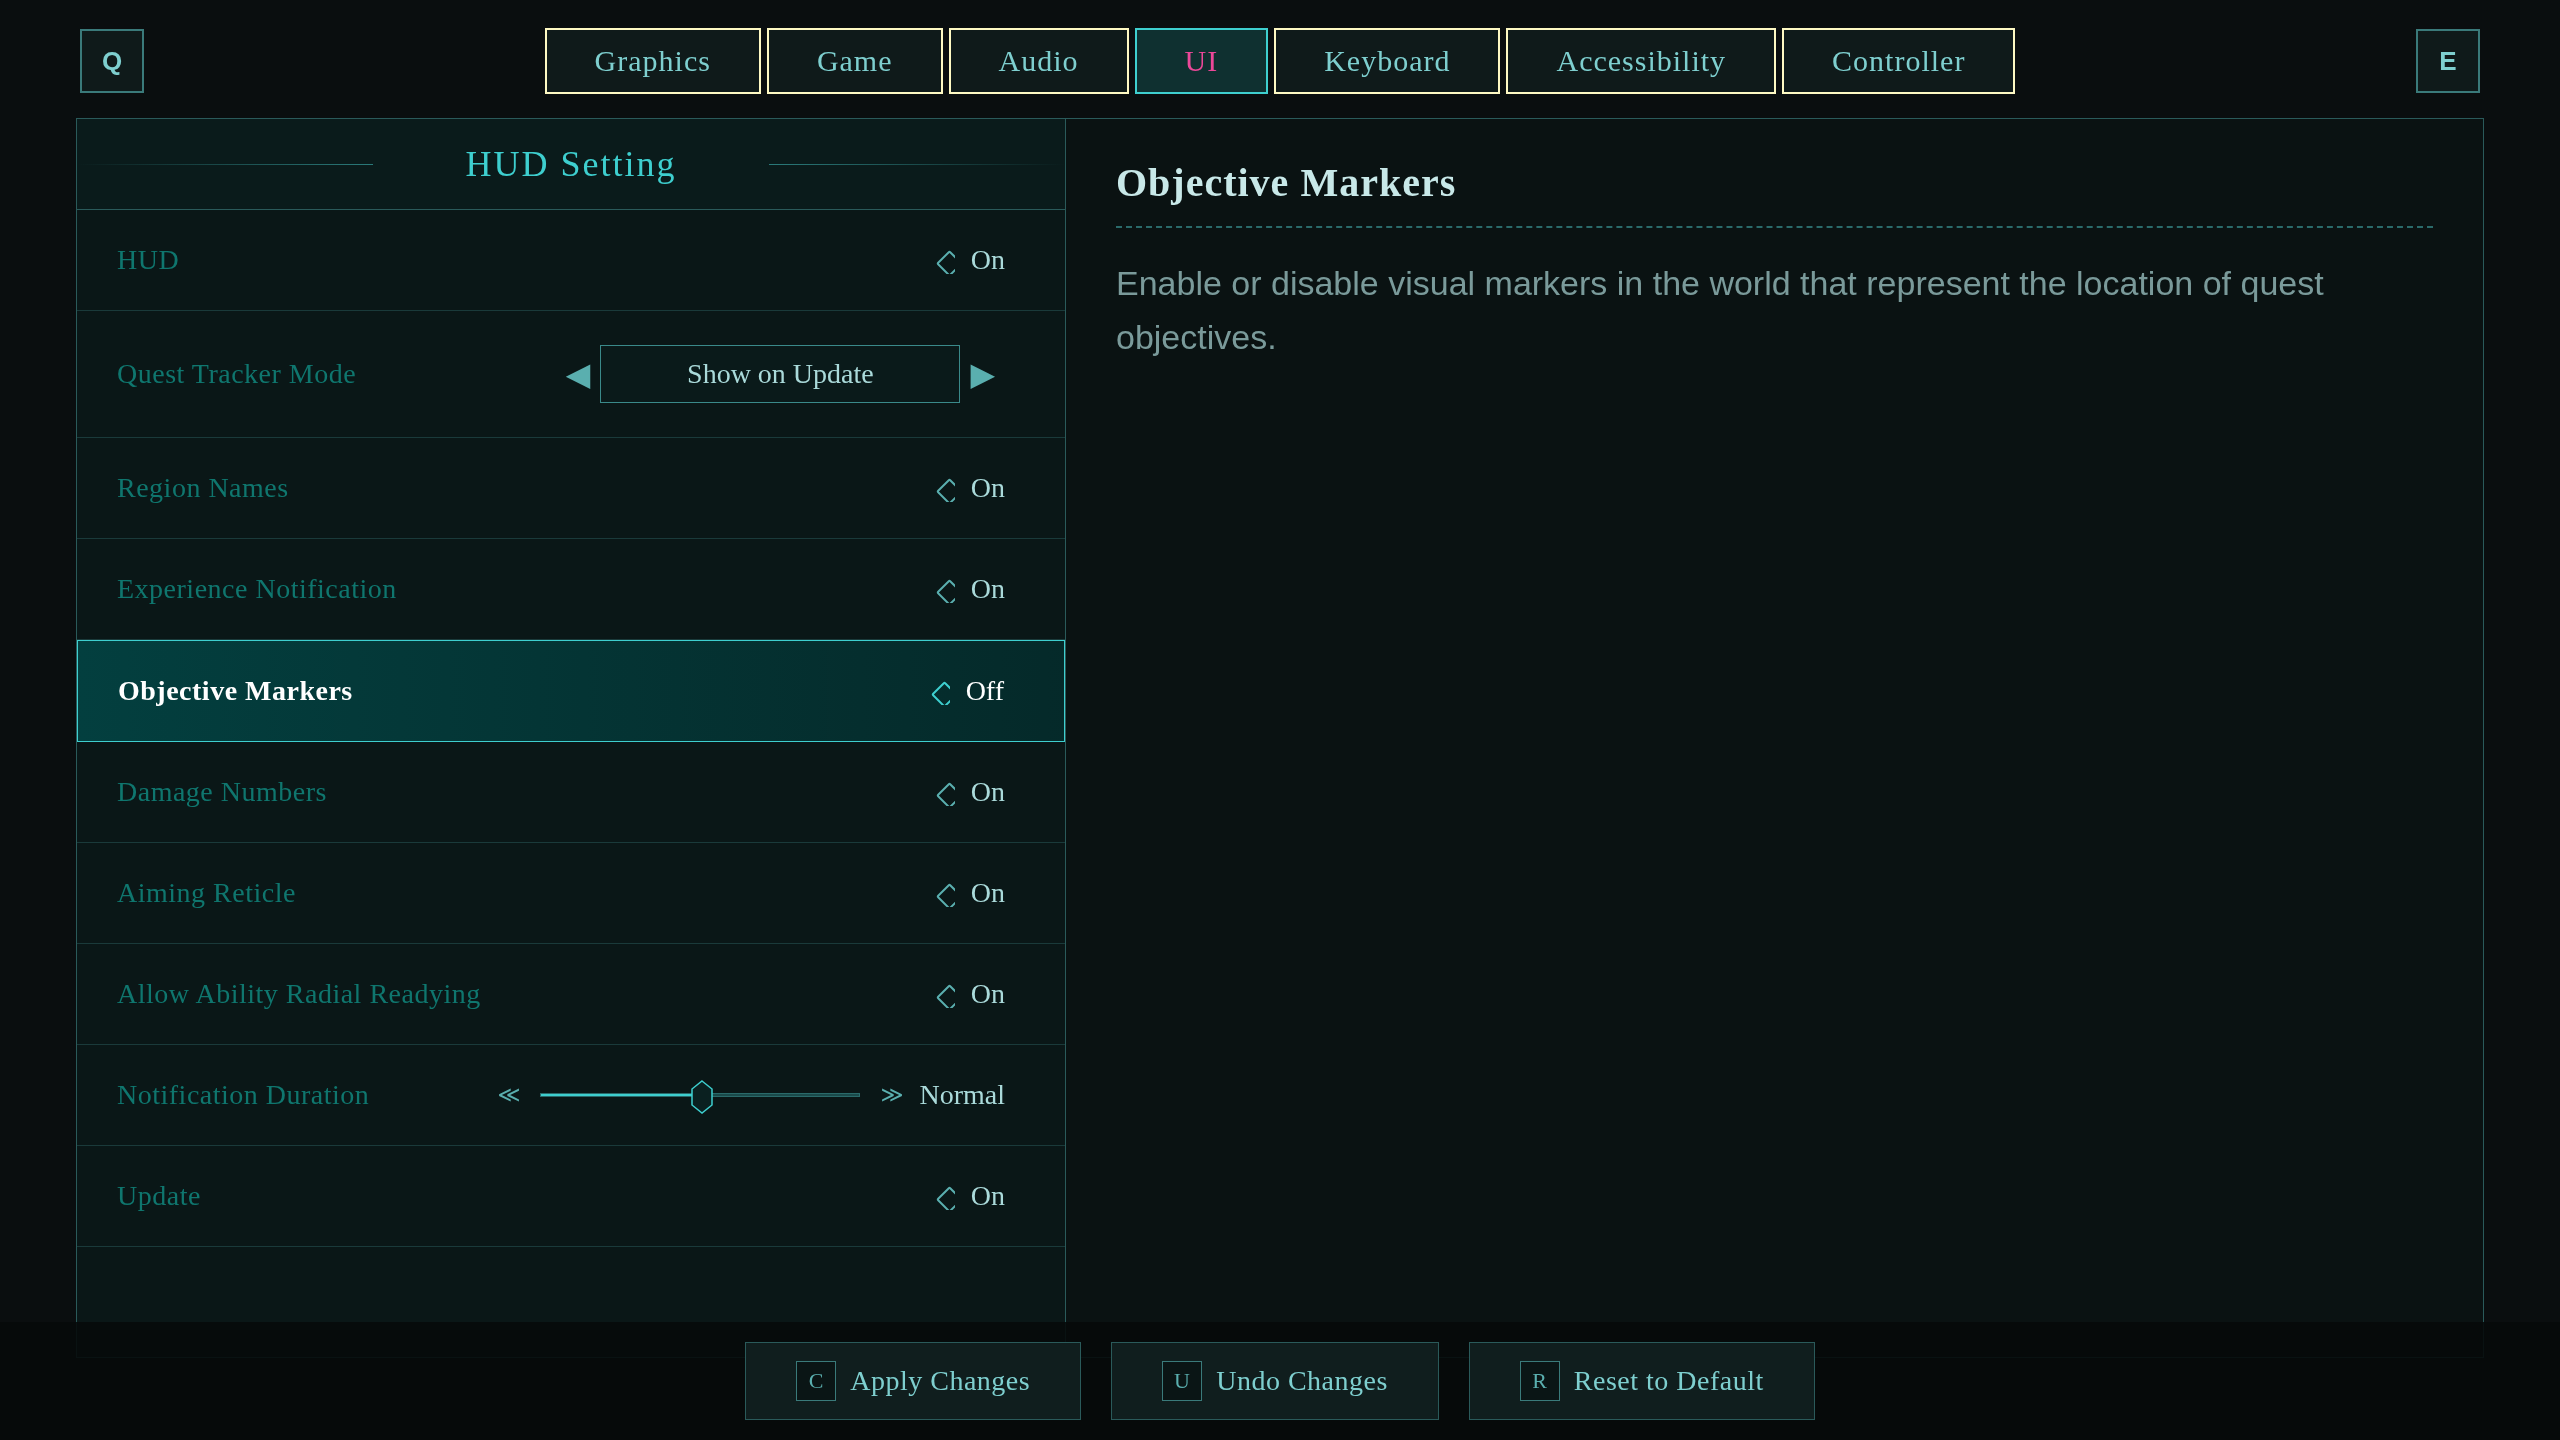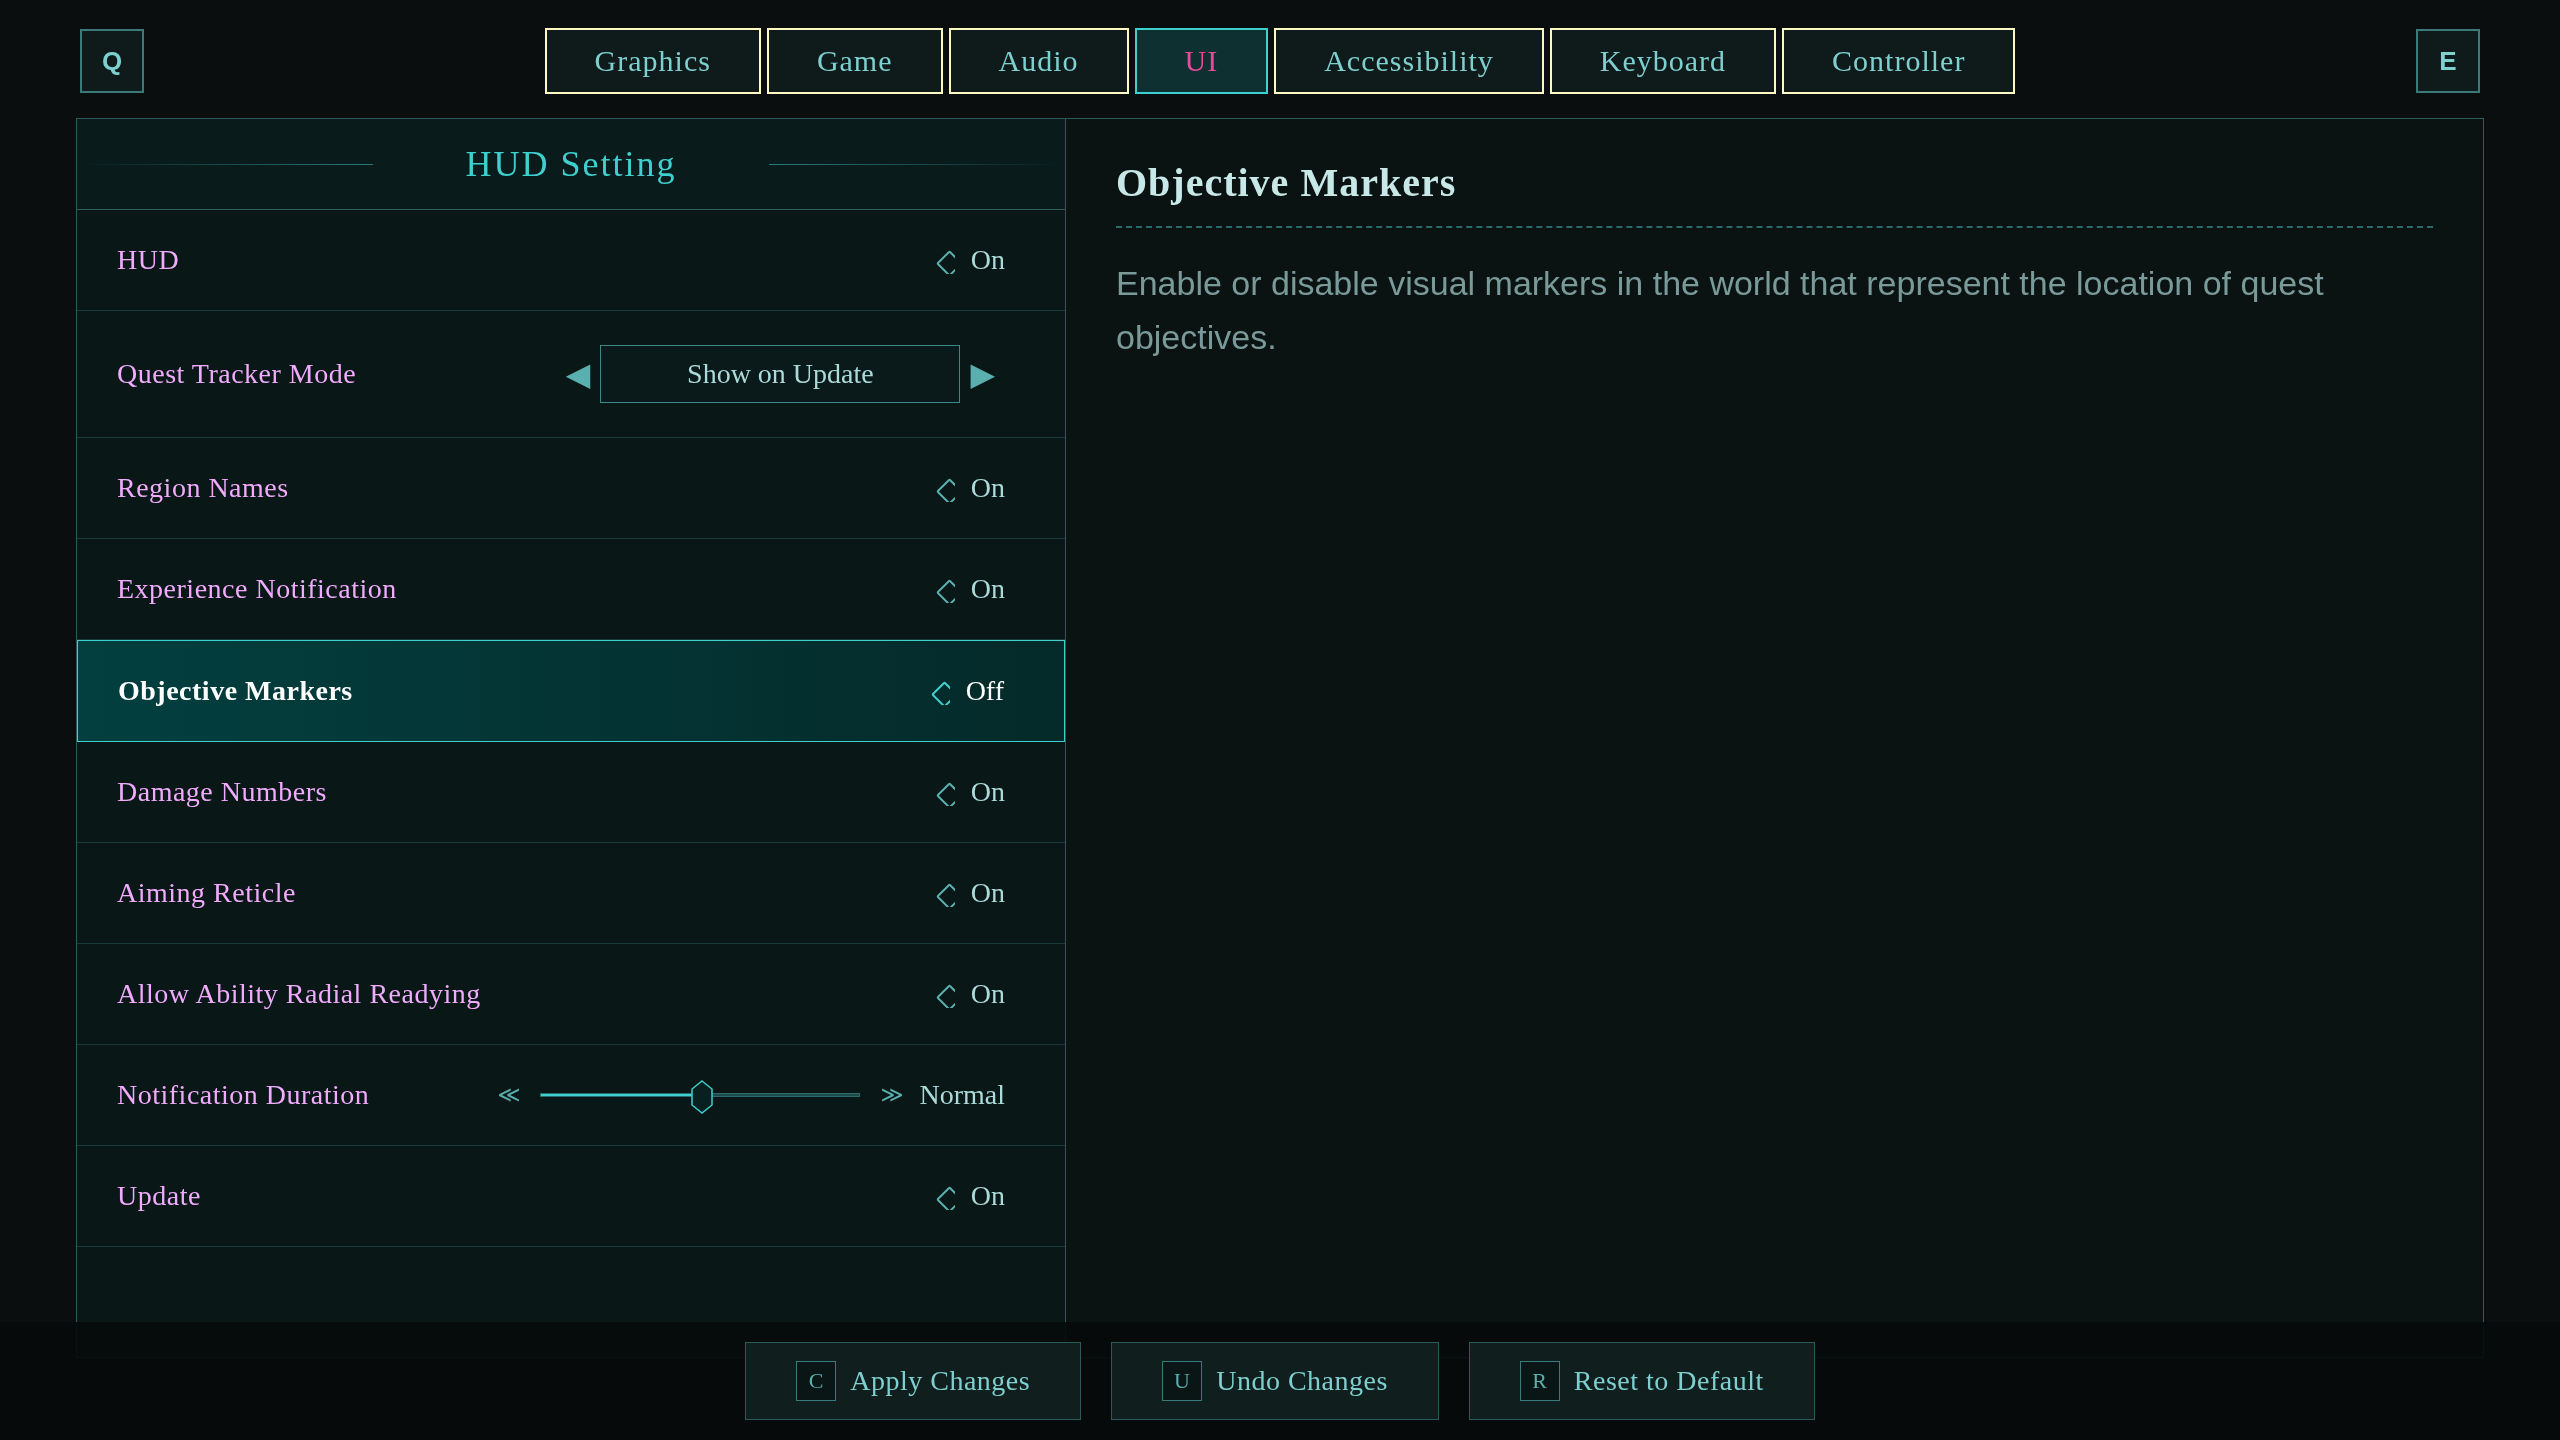--- a/index.html
+++ b/index.html
@@ -128,21 +128,21 @@
       position: relative;
     }
 
     .setting-row.active {
       background: linear-gradient(90deg, rgba(0, 80, 80, 0.7) 0%, rgba(0, 60, 60, 0.5) 100%);
       border: 1.5px solid #3ecfcf;
     }
 
     .setting-name {
       font-size: 28px;
-      color: #f0abfc;
+      color: #0f766e;
       letter-spacing: 0.5px;
     }
 
     .setting-row.active .setting-name {
       color: #ffffff;
       font-weight: bold;
     }
 
     .setting-value {
       display: flex;
@@ -313,22 +313,22 @@
 </head>
 <body>
 
 <div class="nav-bar">
   <button class="nav-side-btn left">Q</button>
 
   <button class="nav-tab">Graphics</button>
   <button class="nav-tab">Game</button>
   <button class="nav-tab">Audio</button>
   <button class="nav-tab active">UI</button>
+  <button class="nav-tab">Keyboard</button>
   <button class="nav-tab">Accessibility</button>
-  <button class="nav-tab">Keyboard</button>
   <button class="nav-tab">Controller</button>
 
   <button class="nav-side-btn right">E</button>
 </div>
 
 <div class="main-content">
 
   <div class="settings-panel">
     <div class="panel-header">
       <span>HUD Setting</span>

